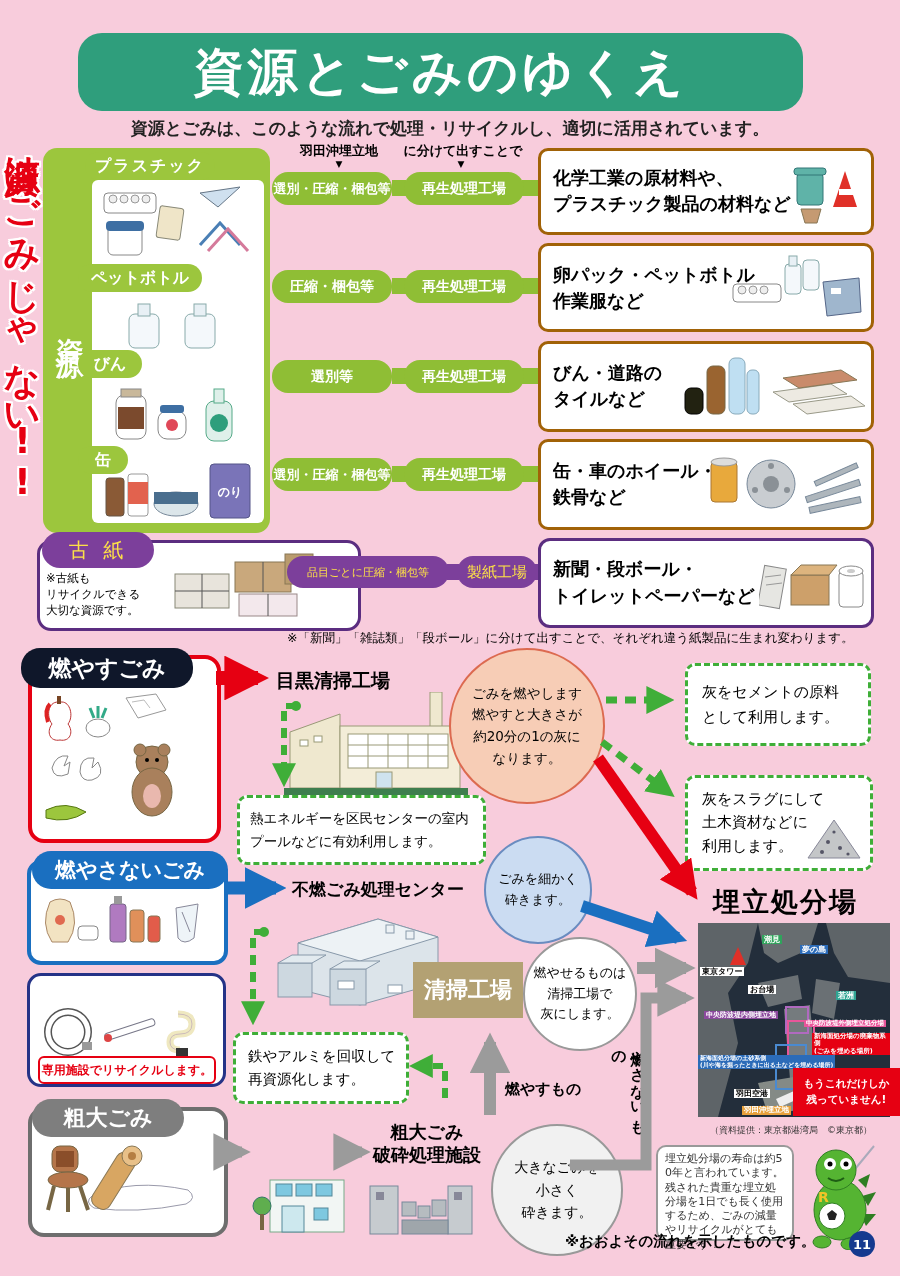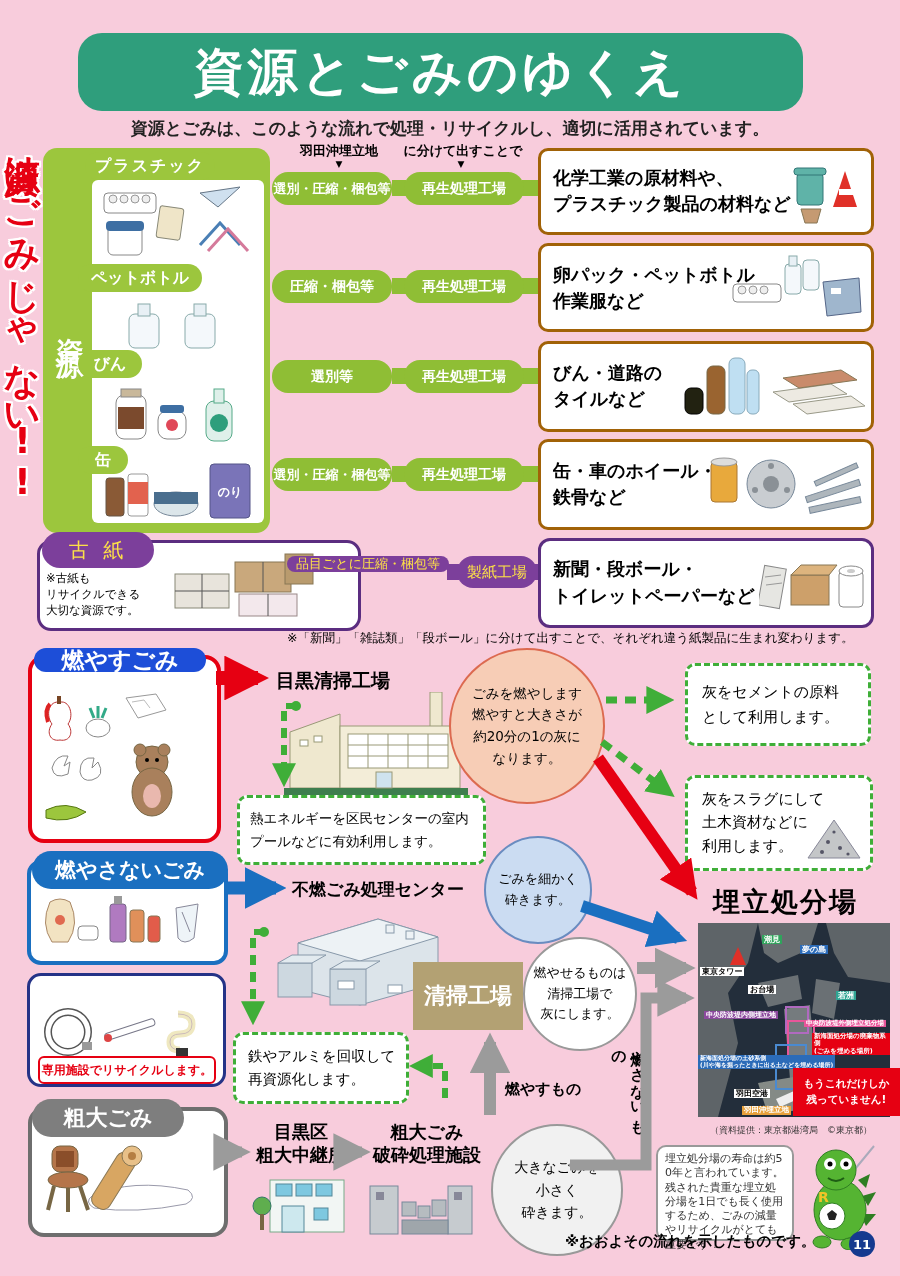--- a/index.html
+++ b/index.html
@@ -218,21 +218,21 @@
         <rect x="10" y="26" width="54" height="34" fill="#E8E4DC" stroke="#887"></rect>
         <line x1="37" y1="26" x2="37" y2="60" stroke="#555"></line>
         <line x1="10" y1="43" x2="64" y2="43" stroke="#555"></line>
     <rect x="70" y="14" width="56" height="30" fill="#C9A87C" stroke="#875"></rect>
         <line x1="98" y1="14" x2="98" y2="44" stroke="#555"></line>
     <rect x="74" y="46" width="58" height="22" fill="#F3E8EC" stroke="#988"></rect>
         <line x1="103" y1="46" x2="103" y2="68" stroke="#555"></line>
     <rect x="120" y="6" width="28" height="30" fill="#B99B6E" stroke="#875"></rect>
       </g>
   </svg>
-  <div class="abs ppill" style="left:287px;top:556px;width:162px;height:16px;font-size:13px;">品目ごとに圧縮・梱包等</div>
+  <div class="abs ppill" style="left:287px;top:556px;width:162px;height:32px;font-size:11px;">品目ごとに圧縮・梱包等</div>
   <div class="abs ppill" style="left:457px;top:556px;width:80px;height:32px;font-size:15px;">製紙工場</div>
   <div class="abs" style="left:447px;top:564px;width:12px;height:16px;background:#7C3F9B;"></div>
   <div class="abs" style="left:533px;top:564px;width:10px;height:16px;background:#7C3F9B;"></div>
   <div class="abs" style="left:538px;top:538px;width:330px;height:84px;background:#fff;border:3px solid #5B2D80;border-radius:12px;">
     <div class="abs pre b" style="left:12px;top:14px;font-size:18px;line-height:1.5;">新聞・段ボール・
 トイレットペーパーなど</div>
     <svg class="abs" style="left:218px;top:8px;" width="106" height="66">
       <g>
           <rect x="2" y="18" width="22" height="40" fill="#E6E6E2" stroke="#888" transform="rotate(10 13 38)"></rect>
           <line x1="6" y1="28" x2="22" y2="26" stroke="#999"></line>
@@ -245,21 +245,21 @@
       <g>
           <rect x="80" y="22" width="24" height="36" rx="4" fill="#fff" stroke="#888"></rect>
           <ellipse cx="92" cy="22" rx="12" ry="5" fill="#fff" stroke="#888"></ellipse>
           <ellipse cx="92" cy="22" rx="4" ry="2" fill="#ccc"></ellipse>
         </g>
     </svg>
   </div>
   <div class="abs" style="left:287px;top:630px;font-size:12.5px;">※「新聞」「雑誌類」「段ボール」に分けて出すことで、それぞれ違う紙製品に生まれ変わります。</div>
 
   <div class="abs" style="left:28px;top:655px;width:185px;height:180px;background:#fff;border:4px solid #E60012;border-radius:16px;"></div>
-  <div class="abs tab" style="left:34px;top:648px;width:172px;height:24px;background:#1d4ed8;font-size:23px;">燃やすごみ</div>
+  <div class="abs tab" style="left:21px;top:648px;width:172px;height:40px;background:#0f172a;font-size:23px;">燃やすごみ</div>
   <svg class="abs" style="left:40px;top:692px;" width="165" height="136">
     <g>
         <path d="M18,10 C8,10 6,24 12,32 C6,40 10,50 20,48 C30,50 34,40 28,32 C34,24 30,10 22,10 Z" fill="#fff" stroke="#B33"></path>
         <rect x="17" y="4" width="4" height="8" fill="#742"></rect>
         <path d="M10,12 Q4,18 8,30" fill="none" stroke="#D22" stroke-width="4"></path>
       </g>
     <g>
         <polygon points="86,6 116,2 126,18 98,26" fill="#fff" stroke="#999"></polygon>
         <polyline points="92,10 104,8 110,16" fill="none" stroke="#bbb"></polyline>
       </g>
@@ -386,21 +386,21 @@
     <g>
         <path d="M140,8 q14,0 14,10 q0,10 -12,10 q-10,0 -10,8 q0,8 10,8" fill="none" stroke="#EFE8C0" stroke-width="7"></path>
         <path d="M140,8 q14,0 14,10 q0,10 -12,10 q-10,0 -10,8 q0,8 10,8" fill="none" stroke="#CBB" stroke-width="1"></path>
         <rect x="138" y="42" width="12" height="8" fill="#333"></rect>
       </g>
   </svg>
   <div class="abs c" style="left:38px;top:1056px;width:174px;height:24px;background:#fff;border:2px solid #E60012;border-radius:6px;">
     <span class="b" style="font-size:12px;color:#E60012;">専用施設でリサイクルします。</span>
   </div>
 
-  <div class="abs c" style="left:413px;top:962px;width:110px;height:68px;background:#B3A173;">
+  <div class="abs c" style="left:413px;top:962px;width:110px;height:56px;background:#B3A173;">
     <span class="b" style="color:#fff;font-size:22px;">清掃工場</span>
   </div>
   <div class="abs circle c" style="left:523px;top:937px;width:110px;height:110px;background:#fff;border:2px solid #999;">
     <span class="pre" style="font-size:13px;line-height:1.6;">燃やせるものは
 清掃工場で
 灰にします。</span>
   </div>
 
   <div class="abs dashbox" style="left:233px;top:1032px;width:170px;height:66px;">
     <div class="abs pre" style="left:12px;top:10px;font-size:14.5px;line-height:1.6;">鉄やアルミを回収して
@@ -480,22 +480,20 @@
       </g>
     <g>
         <path d="M52,56 q40,-18 96,-6 q10,8 -2,14 q-50,10 -92,4 q-10,-6 -2,-12Z" fill="#fff" stroke="#99A"></path>
       </g>
     <g>
         <rect x="64" y="10" width="20" height="62" rx="8" fill="#D8A662" stroke="#875" transform="rotate(32 74 40)"></rect>
         <circle cx="92" cy="16" r="10" fill="#E8C088" stroke="#875"></circle>
         <circle cx="92" cy="16" r="4" fill="#B57E42"></circle>
       </g>
   </svg>
-  <div class="abs c pre b" style="left:250px;top:1120px;width:102px;height:46px;font-size:18px;line-height:1.3;">目黒区
-粗大中継所</div>
   <div class="abs c pre b" style="left:368px;top:1120px;width:118px;height:46px;font-size:18px;line-height:1.3;">粗大ごみ
 破砕処理施設</div>
   <svg class="abs" style="left:252px;top:1172px;" width="100" height="66">
     <rect x="18" y="8" width="74" height="52" fill="#F2F6F4" stroke="#7A8"></rect>
     <rect x="24" y="12" width="16" height="12" fill="#7EC8E0" stroke="#589"></rect>
       <rect x="44" y="12" width="16" height="12" fill="#7EC8E0" stroke="#589"></rect>
       <rect x="64" y="12" width="16" height="12" fill="#7EC8E0" stroke="#589"></rect>
     <rect x="30" y="34" width="22" height="26" fill="#CDE8EE" stroke="#589"></rect>
       <rect x="62" y="36" width="14" height="12" fill="#7EC8E0" stroke="#589"></rect>
     <circle cx="10" cy="34" r="9" fill="#5FAE4E" stroke="#376"></circle>

